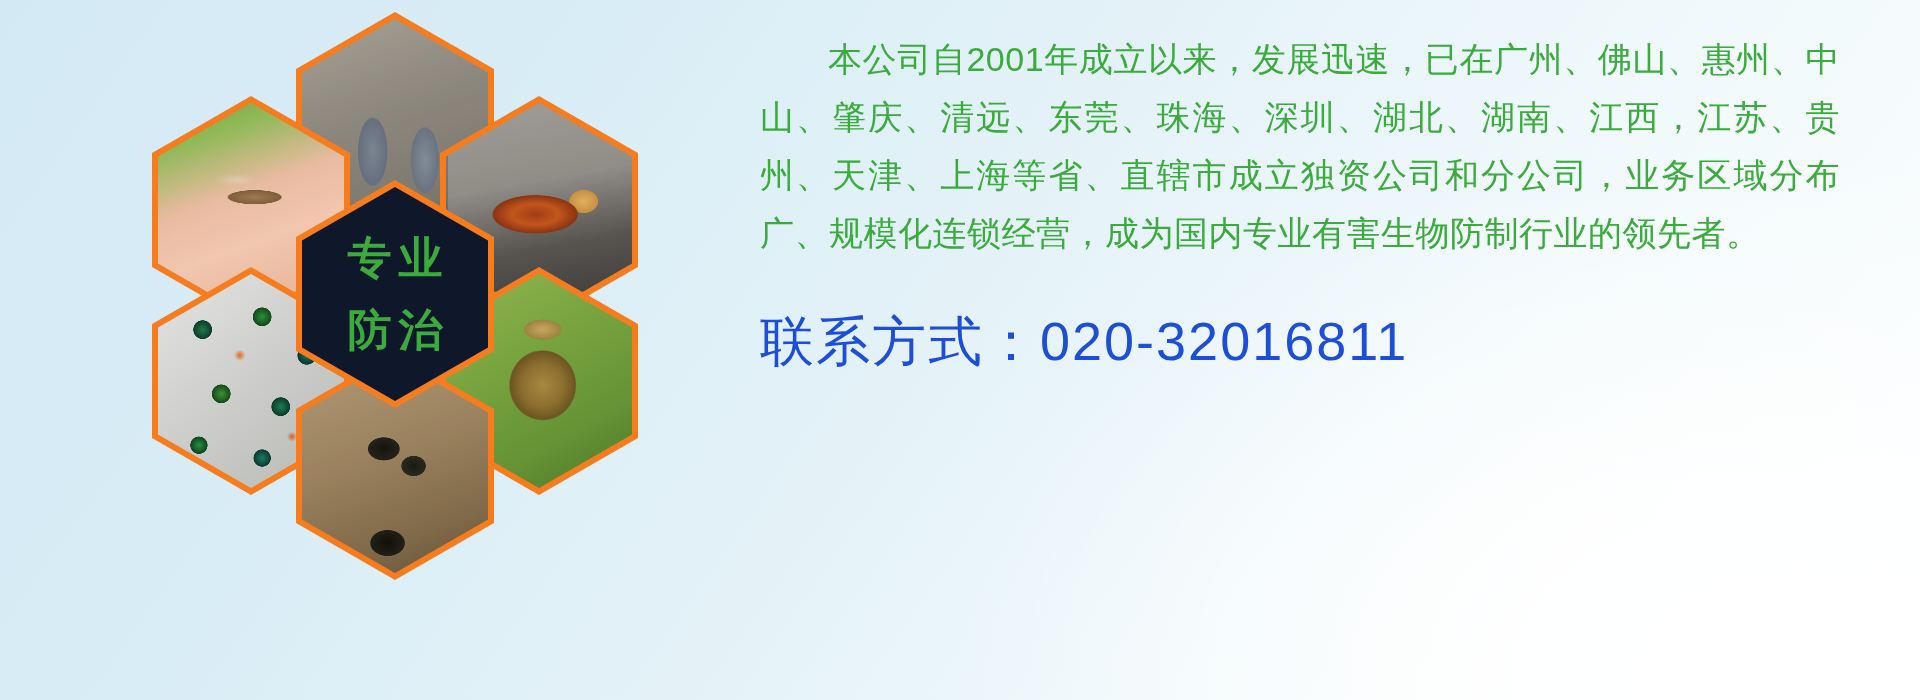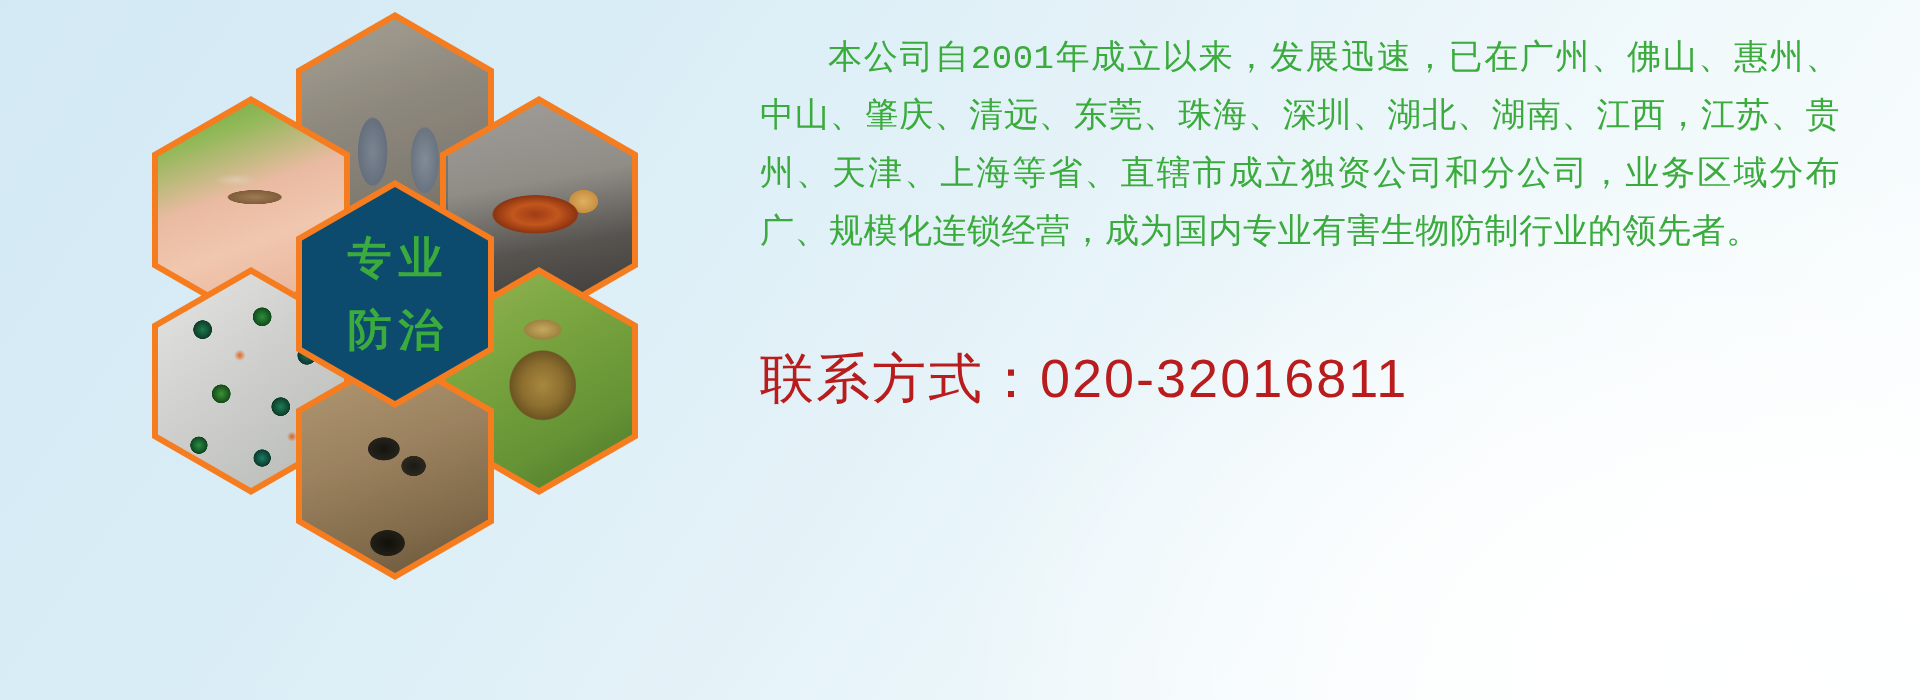--- a/index.html
+++ b/index.html
@@ -47,21 +47,21 @@
   
   .hex-top    { left: 201px; top: 4px; }
   .hex-upleft { left: 57px;  top: 88px; }
   .hex-upright{ left: 345px; top: 88px; }
   .hex-center { left: 201px; top: 172px; }
   .hex-lowleft{ left: 57px;  top: 259px; }
   .hex-lowright{left: 345px; top: 259px; }
   .hex-bottom { left: 201px; top: 344px; }
 
   .hex-center .hex-inner {
-    background: #0c4a6e;
+    background: #0f172a;
     display: flex;
     flex-direction: column;
     align-items: center;
     justify-content: center;
     gap: 28px;
   }
   .center-line {
     color: #3aab3c;
     font-size: 44px;
     font-weight: bold;
@@ -131,25 +131,24 @@
     width: 1080px;
   }
   #about-paragraph {
     color: #3aab3c;
     font-size: 34px;
     line-height: 58px;
     text-align: justify;
     text-indent: 68px;
     font-weight: normal;
     letter-spacing: 0.5px;
-    font-family: Liberation Mono, monospace;
   }
   #contact-block {
-    margin-top: 83px;
-    color: #b91c1c;
+    margin-top: 46px;
+    color: #1d4ed8;
   }
   #contact-primary {
     font-size: 54px;
     line-height: 1.25;
     letter-spacing: 2px;
     white-space: nowrap;
   }
   #contact-secondary {
     font-size: 54px;
     line-height: 1.25;

